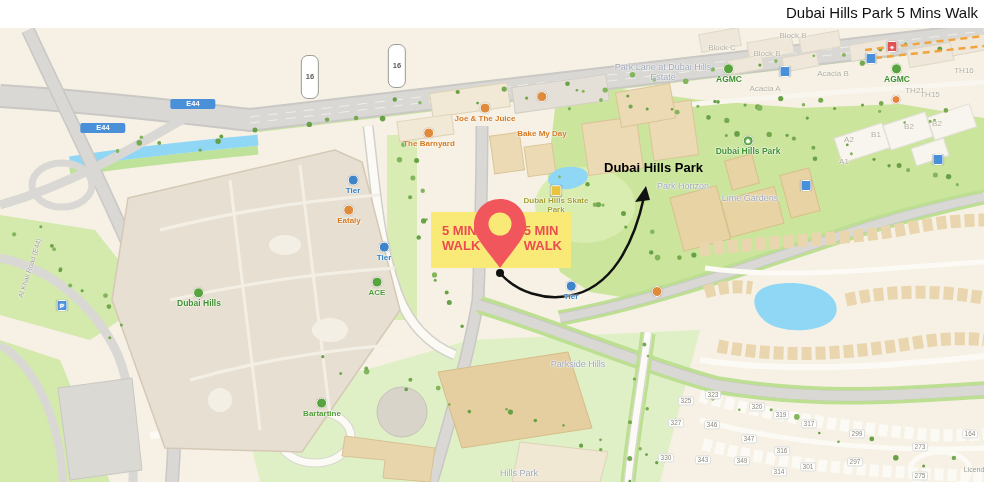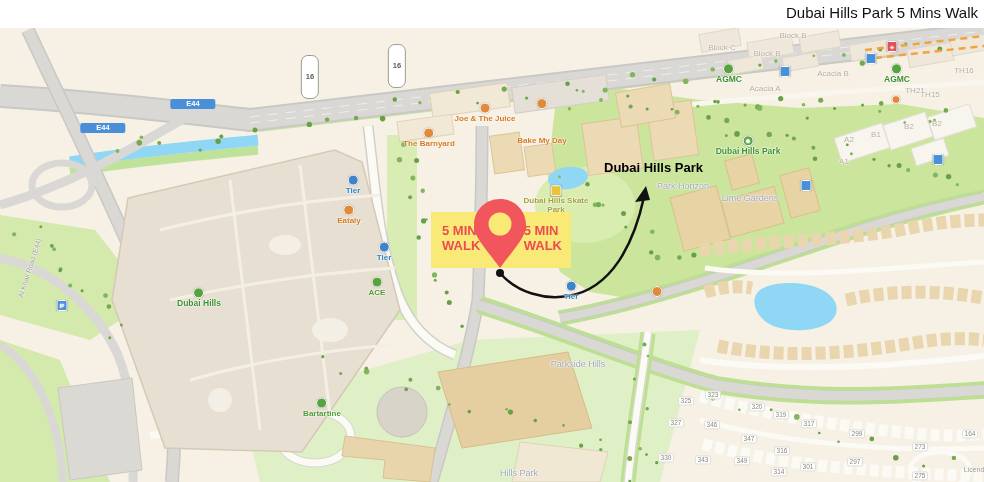--- a/index.html
+++ b/index.html
@@ -388,21 +388,21 @@
         <span class="mlt">ACE</span>
       </div>
       <div class="ml poi-orange" style="left: 429px; top: 138px;">
         <span class="mic restaurant-icon"></span>
         <span class="mlt">The Barnyard</span>
       </div>
       <div class="ml poi-orange" style="left: 485px; top: 113px;">
         <span class="mic cafe-icon"></span>
         <span class="mlt">Joe &amp; The Juice</span>
       </div>
-      <div class="ml poi-orange" style="left: 542px; top: 122px; gap: 27px;">
+      <div class="ml poi-orange" style="left: 542px; top: 115px; gap: 27px;">
         <span class="mic cafe-icon"></span>
         <span class="mlt">Bake My Day</span>
       </div>
       <div class="ml poi-olive" style="left: 556px; top: 200px;">
         <span class="mic skate-icon"></span>
         <span class="mlt">Dubai Hills Skate</span>
         <span class="mlt">Park</span>
       </div>
       <div class="ml gray" style="left: 549px; top: 264px;">
         <span class="mlt">SS 48631</span>
@@ -411,20 +411,24 @@
         <span class="mic scooter-icon"></span>
         <span class="mlt">Tier</span>
       </div>
       <div class="ml big-green" style="left: 199px; top: 298px;">
         <span class="mic store-icon"></span>
         <span class="mlt">Dubai Hills</span>
       </div>
       <div class="ml poi-green" style="left: 322px; top: 408px;">
         <span class="mic store-icon"></span>
         <span class="mlt">Bartartine</span>
+      </div>
+      <div class="ml district" style="left: 663px; top: 73px;">
+        <span class="mlt">Park Lane at Dubai Hills</span>
+        <span class="mlt">Estate</span>
       </div>
       <div class="ml area" style="left: 722px; top: 48px;">
         <span class="mlt">Block C</span>
       </div>
       <div class="ml area" style="left: 793px; top: 36px;">
         <span class="mlt">Block B</span>
       </div>
       <div class="ml area" style="left: 767px; top: 54px;">
         <span class="mlt">Block B</span>
       </div>

